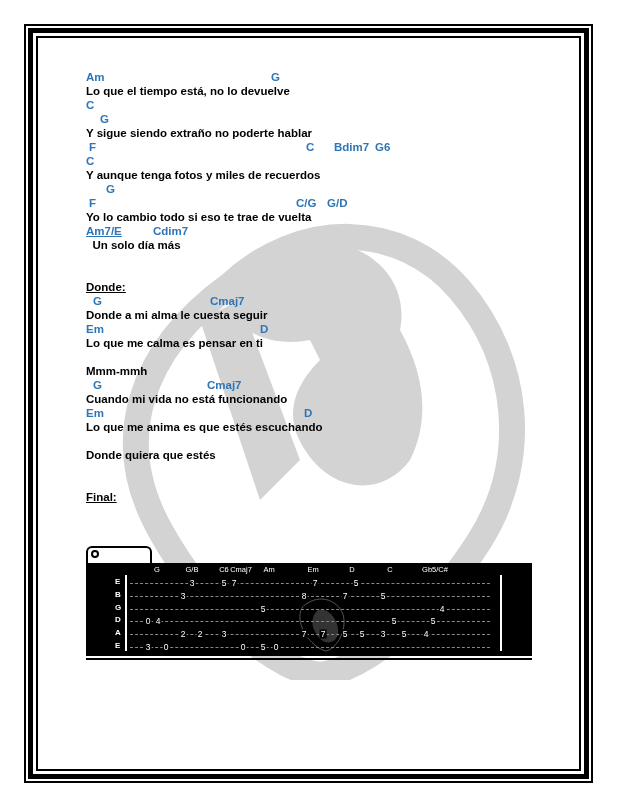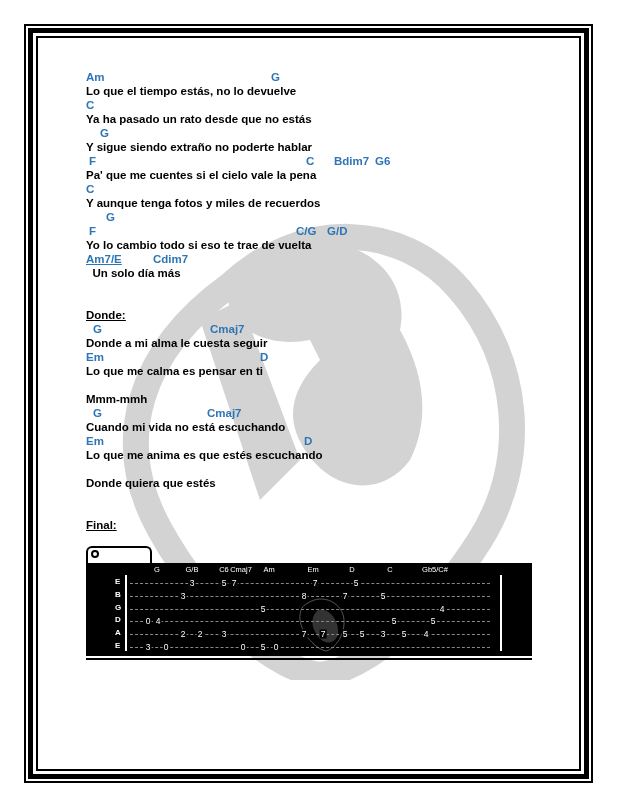--- a/index.html
+++ b/index.html
@@ -50,45 +50,43 @@
 <div class="border-inner"></div>
 
 <svg class="watermark" viewBox="0 0 470 480">
   <path d="M 150 85 C 220 20 320 20 380 90 C 440 160 450 260 400 340 C 350 420 280 470 240 475 C 200 470 130 420 80 330 C 30 240 60 150 150 85 Z" fill="none" stroke="#d3d3d3" stroke-width="26"></path>
   <path d="M 230 40 C 290 40 330 80 320 130 C 345 175 350 220 330 260 C 300 300 250 290 225 250 C 205 220 210 190 240 160 L 230 140 C 180 150 140 120 150 90 Z" fill="#d3d3d3"></path>
   <path d="M 160 100 L 120 120 L 180 300 L 220 260 Z" fill="#d3d3d3"></path>
 </svg>
 
 <div class="content" id="content">
     <div class="line chordline"><span class="chord" style="left: 0px;">Am</span><span class="chord" style="left: 185px;">G</span></div>
-    <div class="line lyric">Lo que el tiempo estás, no lo devuelve</div>
+    <div class="line lyric">Lo que el tiempo está, no lo devuelve</div>
     <div class="line chordline"><span class="chord" style="left: 0px;">C</span></div>
-    <div class="line lyric">Ya ha pasado un rato desde que no estás</div>
     <div class="line chordline"><span class="chord" style="left: 14px;">G</span></div>
     <div class="line lyric">Y sigue siendo extraño no poderte hablar</div>
     <div class="line chordline"><span class="chord" style="left: 3px;">F</span><span class="chord" style="left: 220px;">C</span><span class="chord" style="left: 248px;">Bdim7</span><span class="chord" style="left: 289px;">G6</span></div>
-    <div class="line lyric">Pa' que me cuentes si el cielo vale la pena</div>
     <div class="line chordline"><span class="chord" style="left: 0px;">C</span></div>
     <div class="line lyric">Y aunque tenga fotos y miles de recuerdos</div>
     <div class="line chordline"><span class="chord" style="left: 20px;">G</span></div>
     <div class="line chordline"><span class="chord" style="left: 3px;">F</span><span class="chord" style="left: 210px;">C/G</span><span class="chord" style="left: 241px;">G/D</span></div>
     <div class="line lyric">Yo lo cambio todo si eso te trae de vuelta</div>
     <div class="line chordline"><span class="chord" style="left: 0px; text-decoration: underline;">Am7/E</span><span class="chord" style="left: 58px; margin-left: 9px;">Cdim7</span></div>
     <div class="line lyric">  Un solo día más</div>
     <div class="gap"></div>
     <div class="gap"></div>
     <div class="line lyric section-title"><span class="section-title">Donde:</span></div>
     <div class="line chordline"><span class="chord" style="left: 7px;">G</span><span class="chord" style="left: 124px;">Cmaj7</span></div>
     <div class="line lyric">Donde a mi alma le cuesta seguir</div>
     <div class="line chordline"><span class="chord" style="left: 0px;">Em</span><span class="chord" style="left: 174px;">D</span></div>
     <div class="line lyric">Lo que me calma es pensar en ti</div>
     <div class="gap"></div>
     <div class="line lyric">Mmm-mmh</div>
     <div class="line chordline"><span class="chord" style="left: 7px;">G</span><span class="chord" style="left: 121px;">Cmaj7</span></div>
-    <div class="line lyric">Cuando mi vida no está escuchando</div>
+    <div class="line lyric">Cuando mi vida no está funcionando</div>
     <div class="line chordline"><span class="chord" style="left: 0px;">Em</span><span class="chord" style="left: 218px;">D</span></div>
     <div class="line lyric">Lo que me anima es que estés escuchando</div>
     <div class="gap"></div>
     <div class="line lyric">Donde quiera que estés</div>
     <div class="gap"></div>
     <div class="gap"></div>
     <div class="line lyric"><span class="section-title">Final:</span></div>
   </div>
 
 <div class="tab-wrap" id="tab">

